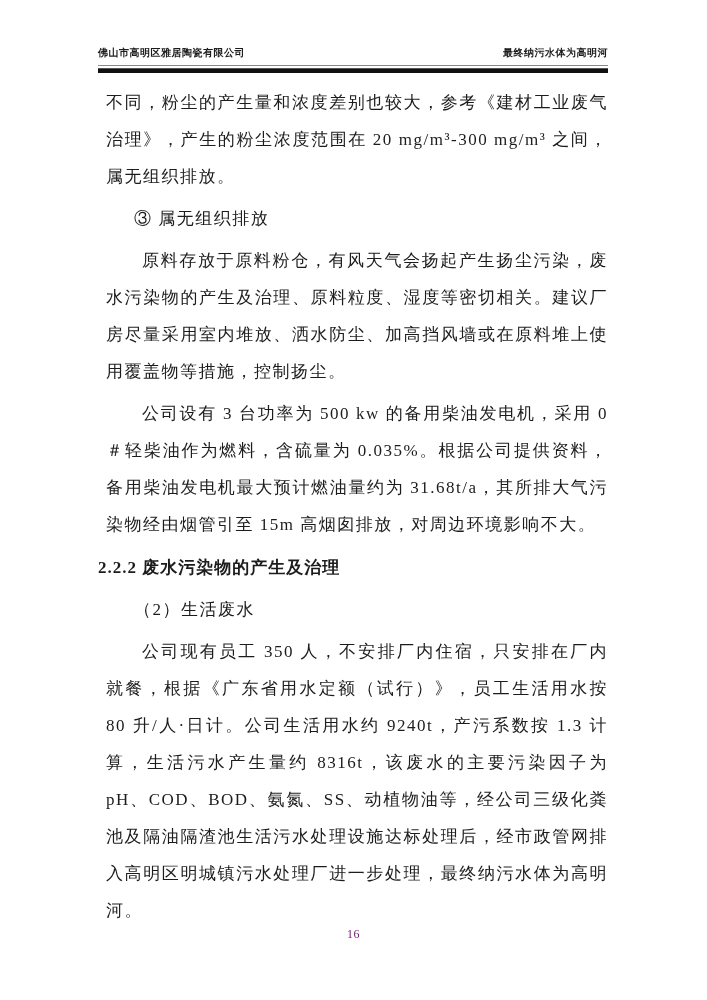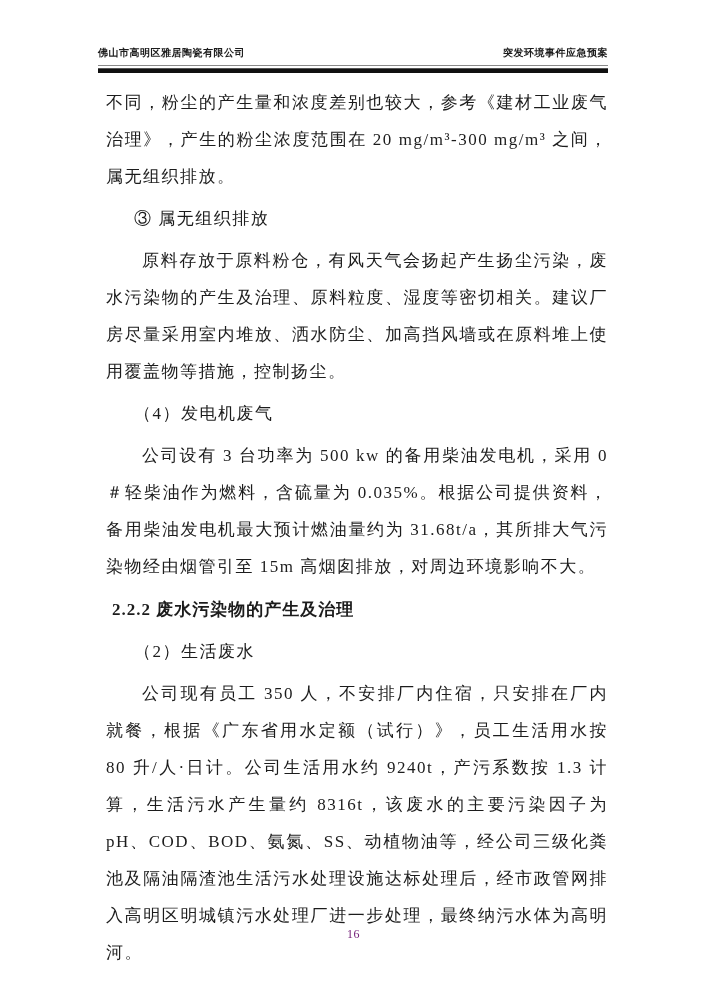--- a/index.html
+++ b/index.html
@@ -62,21 +62,21 @@
     text-indent: 36px;
   }
   .subheading {
     margin: 5px 0 5px 0;
     font-size: 17px;
     line-height: 37px;
     letter-spacing: 1.5px;
     text-indent: 36px;
   }
   .section-heading {
-    margin: 6px 0 4px 14px;
+    margin: 6px 0 4px 0;
     font-size: 17px;
     line-height: 37px;
     font-weight: bold;
     letter-spacing: 1px;
   }
   
   .footer {
     position: absolute;
     left: 0;
     right: 0;
@@ -88,35 +88,34 @@
   }
 </style>
 </head>
 <body>
 
 <div class="page">
 
   <div class="header">
     <div class="header-row">
       <span>佛山市高明区雅居陶瓷有限公司</span>
-      <span>突发环境事件应急预案</span>
+      <span>最终纳污水体为高明河</span>
     </div>
     <div class="header-rule-thin"></div>
     <div class="header-rule-thick"></div>
   </div>
 
   <div class="doc-body">
 
     <p class="para">不同，粉尘的产生量和浓度差别也较大，参考《建材工业废气治理》，产生的粉尘浓度范围在 20 mg/m³-300 mg/m³ 之间，属无组织排放。</p>
 
     <p class="subheading">③ 属无组织排放</p>
 
     <p class="para indent">原料存放于原料粉仓，有风天气会扬起产生扬尘污染，废水污染物的产生及治理、原料粒度、湿度等密切相关。建议厂房尽量采用室内堆放、洒水防尘、加高挡风墙或在原料堆上使用覆盖物等措施，控制扬尘。</p>
 
-    <p class="subheading">（4）发电机废气</p>
 
     <p class="para indent">公司设有 3 台功率为 500 kw 的备用柴油发电机，采用 0＃轻柴油作为燃料，含硫量为 0.035%。根据公司提供资料，备用柴油发电机最大预计燃油量约为 31.68t/a，其所排大气污染物经由烟管引至 15m 高烟囱排放，对周边环境影响不大。</p>
 
     <p class="section-heading">2.2.2 废水污染物的产生及治理</p>
 
     <p class="subheading">（2）生活废水</p>
 
     <p class="para indent">公司现有员工 350 人，不安排厂内住宿，只安排在厂内就餐，根据《广东省用水定额（试行）》，员工生活用水按 80 升/人·日计。公司生活用水约 9240t，产污系数按 1.3 计算，生活污水产生量约 8316t，该废水的主要污染因子为 pH、COD、BOD、氨氮、SS、动植物油等，经公司三级化粪池及隔油隔渣池生活污水处理设施达标处理后，经市政管网排入高明区明城镇污水处理厂进一步处理，最终纳污水体为高明河。</p>
 
   </div>

